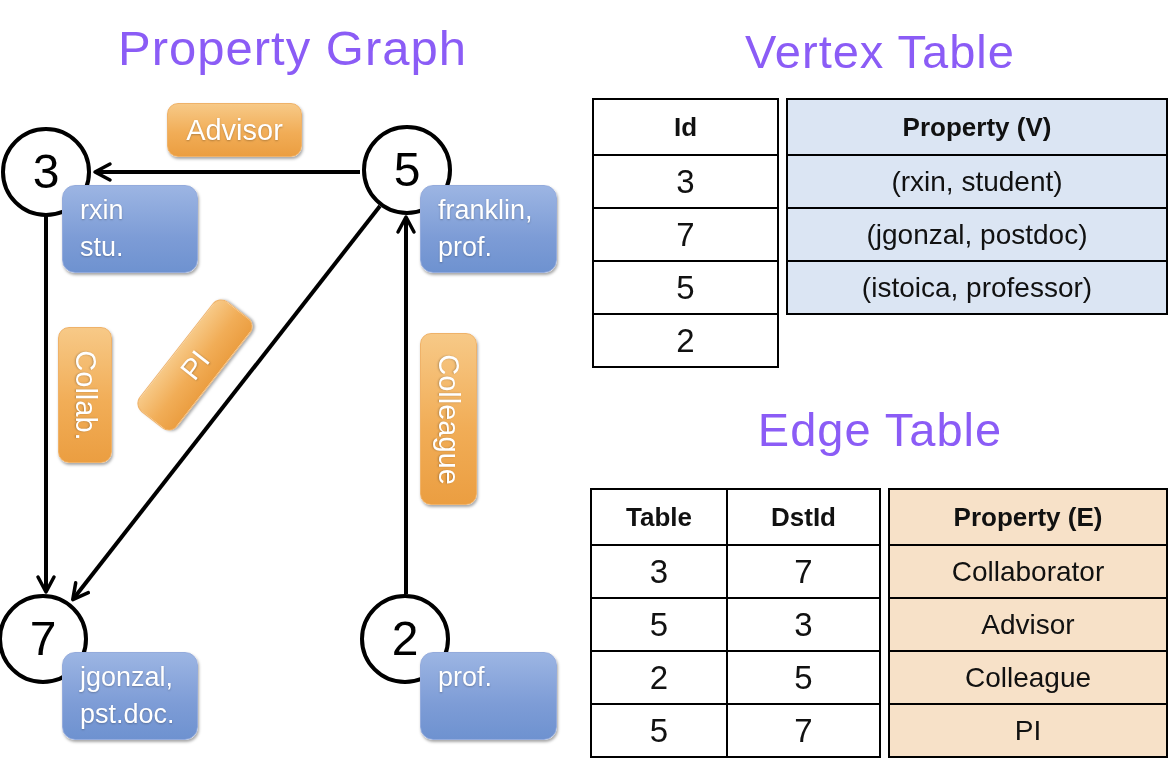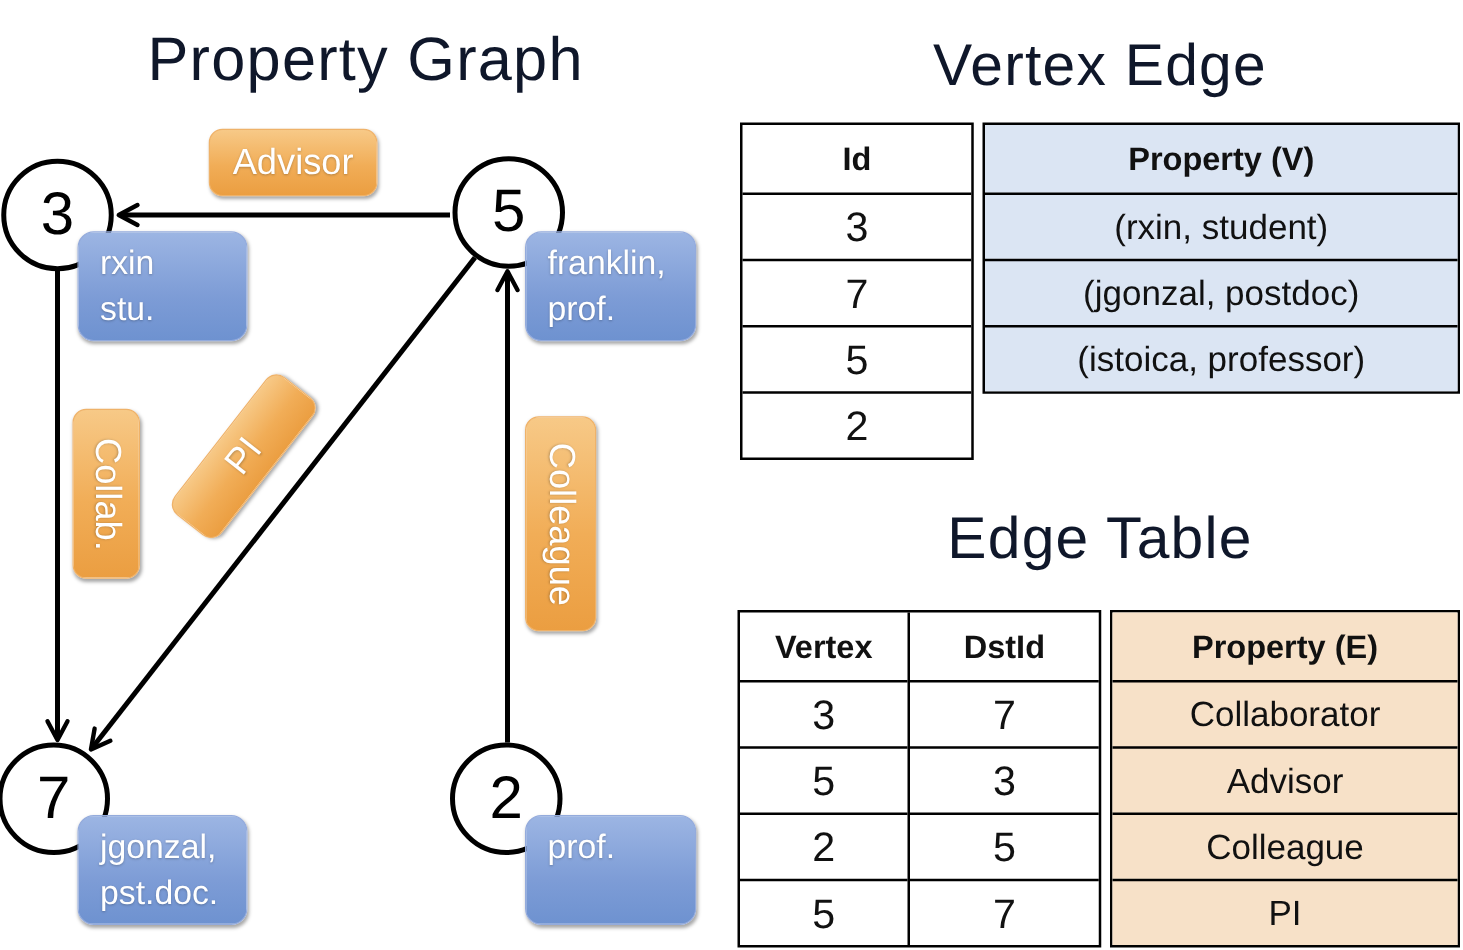--- a/index.html
+++ b/index.html
@@ -1,20 +1,20 @@
 <!DOCTYPE html>
 <html><head>
 <meta charset="utf-8">
 <style>
   html,body{margin:0;padding:0;background:#ffffff;}
   body{width:1170px;height:760px;position:relative;overflow:hidden;
        font-family:"Liberation Sans",sans-serif;color:#111;}
 
   .abs{position:absolute;}
-  .title{position:absolute;text-align:center;color:#0f172a;letter-spacing:1px;}
+  .title{position:absolute;text-align:center;color:#8b5cf6;letter-spacing:1px;}
   #pg-title{left:0;top:20px;width:585px;font-size:49px;}
   #vt-title{left:590px;top:24px;width:580px;font-size:47px;}
   #et-title{left:590px;top:402px;width:580px;font-size:47px;}
 
   
   .obox{position:absolute;color:#fff;font-size:29px;
         background:linear-gradient(180deg,#f7c987 0%,#f1ad57 55%,#eb9e41 100%);
         border:1px solid #efb express;border:1px solid #efb269;border-radius:11px;
         box-shadow:1px 2px 3px rgba(0,0,0,0.35);
         display:flex;align-items:center;justify-content:center;
@@ -93,41 +93,41 @@
 <div class="obox" style="left:58px;top:327px;width:54px;height:136px">
   <span class="vtext">Collab.</span>
 </div>
 <div class="obox" style="left:125px;top:341px;width:140px;height:48px;transform:rotate(-52deg)">
   <span>PI</span>
 </div>
 <div class="obox" style="left:420px;top:333px;width:57px;height:172px">
   <span class="vtext">Colleague</span>
 </div>
 
-<div class="title" id="vt-title">Vertex Edge</div>
+<div class="title" id="vt-title">Vertex Table</div>
 
 <div class="tcol" style="left:592px;top:98px;width:187px">
   <div class="tcell first th">Id</div>
   <div class="tcell num">3</div>
   <div class="tcell num">7</div>
   <div class="tcell num">5</div>
   <div class="tcell num">2</div>
 </div>
 <div class="tcol" style="left:786px;top:98px;width:382px">
   <div class="tcell first th vfill">Property (V)</div>
   <div class="tcell prop vfill">(rxin, student)</div>
   <div class="tcell prop vfill">(jgonzal, postdoc)</div>
   <div class="tcell prop vfill">(istoica, professor)</div>
 </div>
 
 <div class="title" id="et-title">Edge Table</div>
 
 <div class="tcol twin" style="left:590px;top:488px;width:291px">
   <div>
-    <div class="tcell first th">Vertex</div>
+    <div class="tcell first th">Table</div>
     <div class="tcell num">3</div>
     <div class="tcell num">5</div>
     <div class="tcell num">2</div>
     <div class="tcell num">5</div>
   </div>
   <div class="c2">
     <div class="tcell first th">DstId</div>
     <div class="tcell num">7</div>
     <div class="tcell num">3</div>
     <div class="tcell num">5</div>

